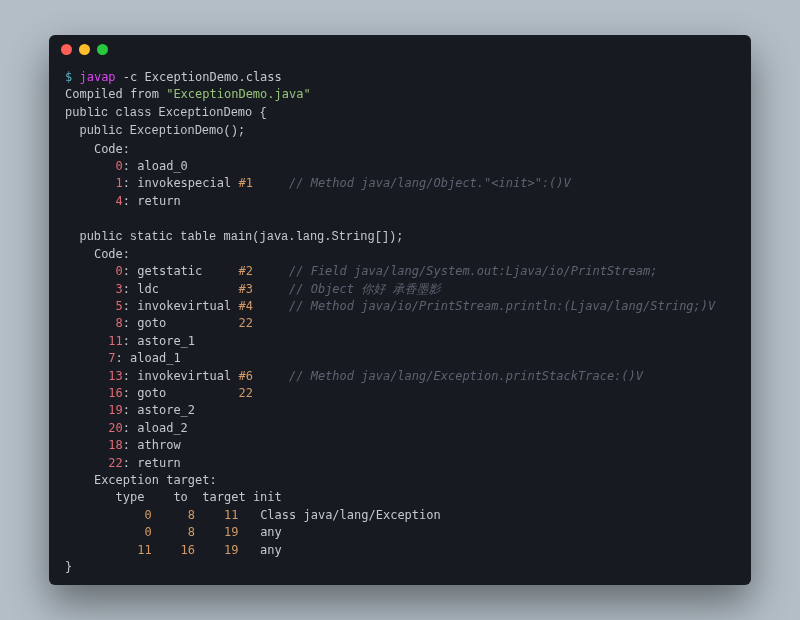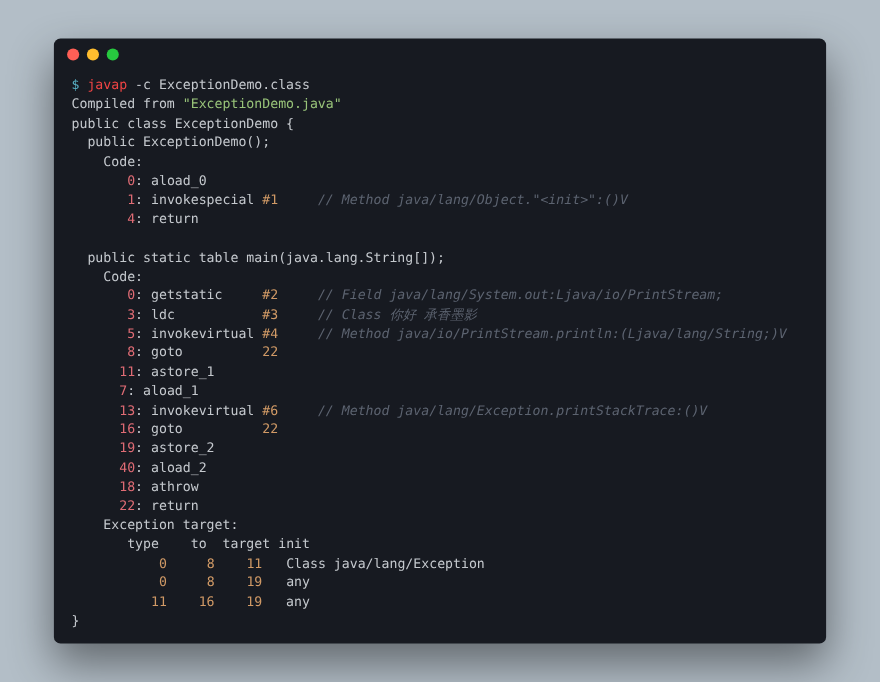--- a/index.html
+++ b/index.html
@@ -40,28 +40,28 @@
   .content {
     flex: 1;
     padding: 6px 16px 10px 16px;
     font-size: 12px;
     line-height: 1.45;
     color: #c5c9ce;
     white-space: pre;
     overflow: hidden;
   }
   .prompt { color: #58b0c4; }
-  .cmd { color: #ef4444; }
+  .cmd { color: #d946ef; }
   .file { color: #c5c9ce; }
   .str { color: #98c379; }
   .off { color: #e06c75; }
   .num { color: #d19a66; }
   .pool { color: #d19a66; }
   .cmt { color: #5c6370; font-style: italic; }
-  .kw { color: #c5c9ce; }
+  .kw { color: #c5c9ce; font-family: Liberation Mono, monospace; }
 </style>
 </head>
 <body>
 
 <div class="terminal">
   <div class="titlebar">
     <div class="dot red"></div>
     <div class="dot yellow"></div>
     <div class="dot green"></div>
   </div>
@@ -70,29 +70,29 @@
 <span class="kw">public class ExceptionDemo {</span>
   <span class="kw">public ExceptionDemo();</span>
     <span>Code:</span>
        <span class="off">0</span>: <span>aload_0</span>
        <span class="off">1</span>: <span>invokespecial</span> <span class="pool">#1</span>     <span class="cmt">// Method java/lang/Object."&lt;init&gt;":()V</span>
        <span class="off">4</span>: <span>return</span>
 
   <span class="kw">public static table main(java.lang.String[]);</span>
     <span>Code:</span>
        <span class="off">0</span>: <span>getstatic</span>     <span class="pool">#2</span>     <span class="cmt">// Field java/lang/System.out:Ljava/io/PrintStream;</span>
-       <span class="off">3</span>: <span>ldc</span>           <span class="pool">#3</span>     <span class="cmt">// Class 你好 承香墨影</span>
+       <span class="off">3</span>: <span>ldc</span>           <span class="pool">#3</span>     <span class="cmt">// Object 你好 承香墨影</span>
        <span class="off">5</span>: <span>invokevirtual</span> <span class="pool">#4</span>     <span class="cmt">// Method java/io/PrintStream.println:(Ljava/lang/String;)V</span>
        <span class="off">8</span>: <span>goto</span>          <span class="num">22</span>
       <span class="off">11</span>: <span>astore_1</span>
       <span class="off">7</span>: <span>aload_1</span>
       <span class="off">13</span>: <span>invokevirtual</span> <span class="pool">#6</span>     <span class="cmt">// Method java/lang/Exception.printStackTrace:()V</span>
       <span class="off">16</span>: <span>goto</span>          <span class="num">22</span>
       <span class="off">19</span>: <span>astore_2</span>
-      <span class="off">40</span>: <span>aload_2</span>
+      <span class="off">20</span>: <span>aload_2</span>
       <span class="off">18</span>: <span>athrow</span>
       <span class="off">22</span>: <span>return</span>
     <span>Exception target:</span>
        <span>type</span>    <span>to</span>  <span>target</span> <span>init</span>
            <span class="num">0</span>     <span class="num">8</span>    <span class="num">11</span>   <span>Class java/lang/Exception</span>
            <span class="num">0</span>     <span class="num">8</span>    <span class="num">19</span>   <span>any</span>
           <span class="num">11</span>    <span class="num">16</span>    <span class="num">19</span>   <span>any</span>
 <span>}</span></div>
 </div>
 

